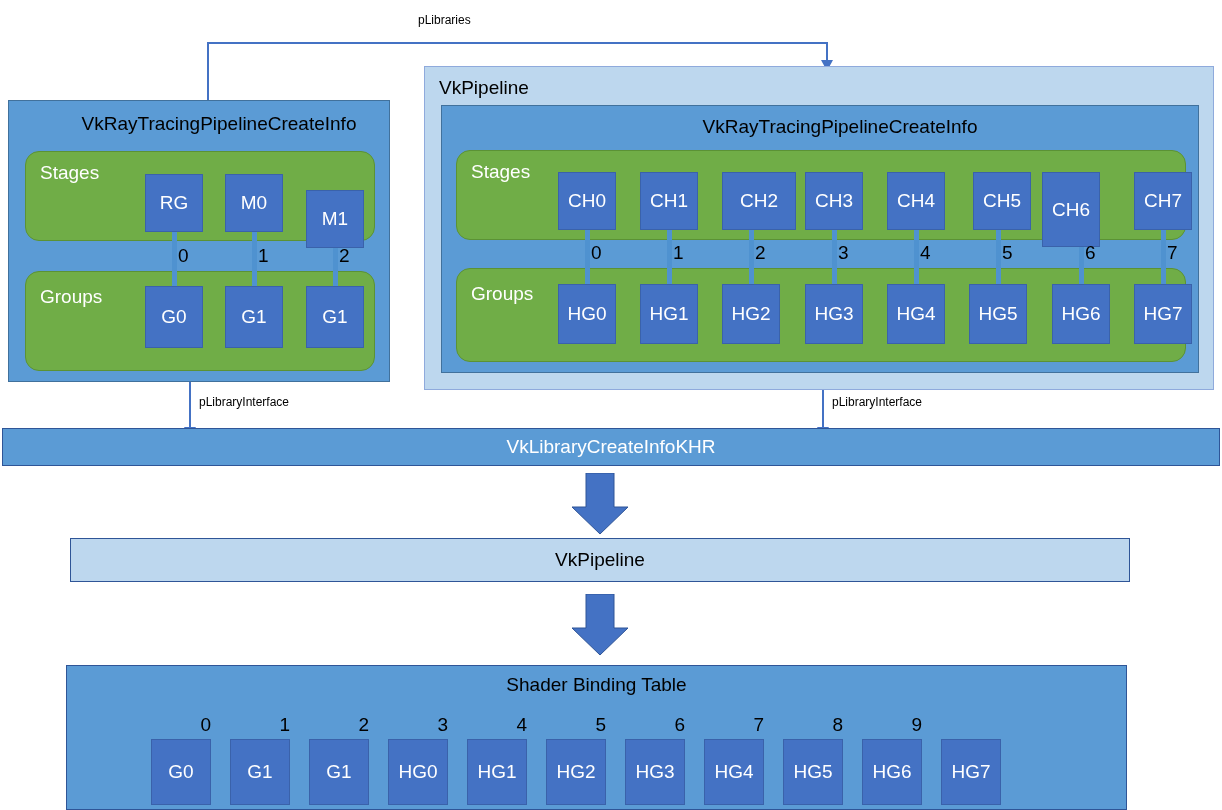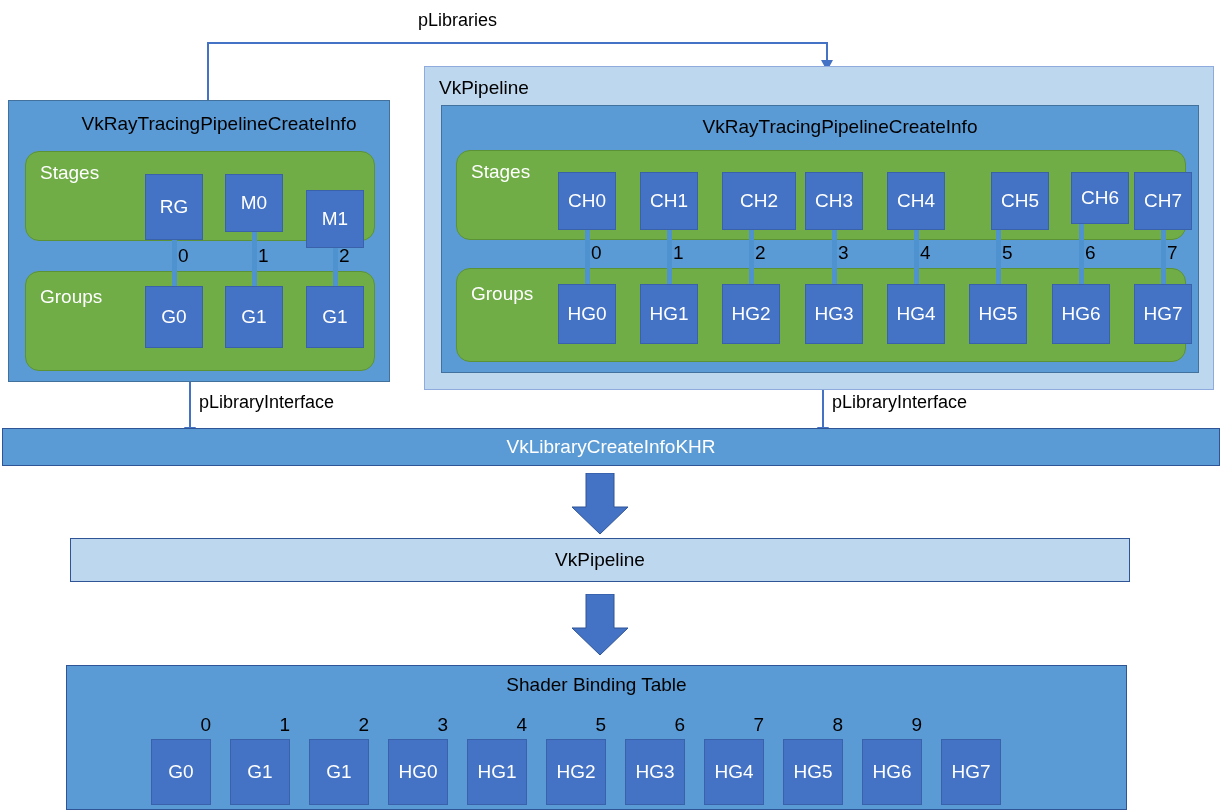--- a/index.html
+++ b/index.html
@@ -92,21 +92,21 @@
   .arrowhead-down {
     position: absolute;
     width: 0; height: 0;
     border-left: 6px solid transparent;
     border-right: 6px solid transparent;
     border-top: 11px solid #4472c4;
   }
   .edge-label {
     position: absolute;
     color: #000000;
-    font-size: 18px;
+    font-size: 12px;
     line-height: 21px;
     white-space: nowrap;
   }
 
   
   .bar {
     position: absolute;
     box-sizing: border-box;
     display: flex;
     align-items: center;
@@ -186,21 +186,21 @@
     </div>
 
     <div class="green-row abs" style="left:16px; top:170px; width:350px; height:100px;">
       <div class="row-label" style="left:14px; top:14px;">Groups</div>
     </div>
 
     <div class="connector" style="left:163px; top:120px; height:80px;"></div>
     <div class="connector" style="left:243px; top:120px; height:80px;"></div>
     <div class="connector" style="left:324px; top:120px; height:80px;"></div>
 
-    <div class="cell" style="left:136px; top:73px; width:58px; height:66px;">RG</div>
+    <div class="cell" style="left:136px; top:73px; width:58px; height:58px;">RG</div>
     <div class="cell" style="left:216px; top:73px; width:58px; height:58px;text-align:center;">M0</div>
     <div class="cell" style="left:297px; top:73px; width:58px; height:58px;margin-top:16px;">M1</div>
 
     <div class="conn-num" style="left:169px; top:144px;">0</div>
     <div class="conn-num" style="left:249px; top:144px;">1</div>
     <div class="conn-num" style="left:330px; top:144px;">2</div>
 
     <div class="cell" style="left:136px; top:185px; width:58px; height:62px;">G0</div>
     <div class="cell" style="left:216px; top:185px; width:58px; height:62px;">G1</div>
     <div class="cell" style="left:297px; top:185px; width:58px; height:62px;">G1</div>
@@ -227,22 +227,22 @@
       <div class="connector" style="left:472px; top:114px; height:78px;"></div>
       <div class="connector" style="left:554px; top:114px; height:78px;"></div>
       <div class="connector" style="left:637px; top:114px; height:78px;"></div>
       <div class="connector" style="left:719px; top:114px; height:78px;"></div>
 
       <div class="cell" style="left:116px; top:66px; width:58px; height:58px;">CH0</div>
       <div class="cell" style="left:198px; top:66px; width:58px; height:58px;">CH1</div>
       <div class="cell" style="left:280px; top:66px; width:74px; height:58px;">CH2</div>
       <div class="cell" style="left:363px; top:66px; width:58px; height:58px;">CH3</div>
       <div class="cell" style="left:445px; top:66px; width:58px; height:58px;">CH4</div>
-      <div class="cell" style="left:549px; top:66px; width:58px; height:58px;">CH5</div>
-      <div class="cell" style="left:629px; top:66px; width:58px; height:52px;">CH6</div>
+      <div class="cell" style="left:531px; top:66px; width:58px; height:58px;">CH5</div>
+      <div class="cell" style="left:600px; top:66px; width:58px; height:75px;">CH6</div>
       <div class="cell" style="left:692px; top:66px; width:58px; height:58px;">CH7</div>
 
       <div class="conn-num" style="left:149px; top:136px;">0</div>
       <div class="conn-num" style="left:231px; top:136px;">1</div>
       <div class="conn-num" style="left:313px; top:136px;">2</div>
       <div class="conn-num" style="left:396px; top:136px;">3</div>
       <div class="conn-num" style="left:478px; top:136px;">4</div>
       <div class="conn-num" style="left:560px; top:136px;">5</div>
       <div class="conn-num" style="left:643px; top:136px;">6</div>
       <div class="conn-num" style="left:725px; top:136px;">7</div>

